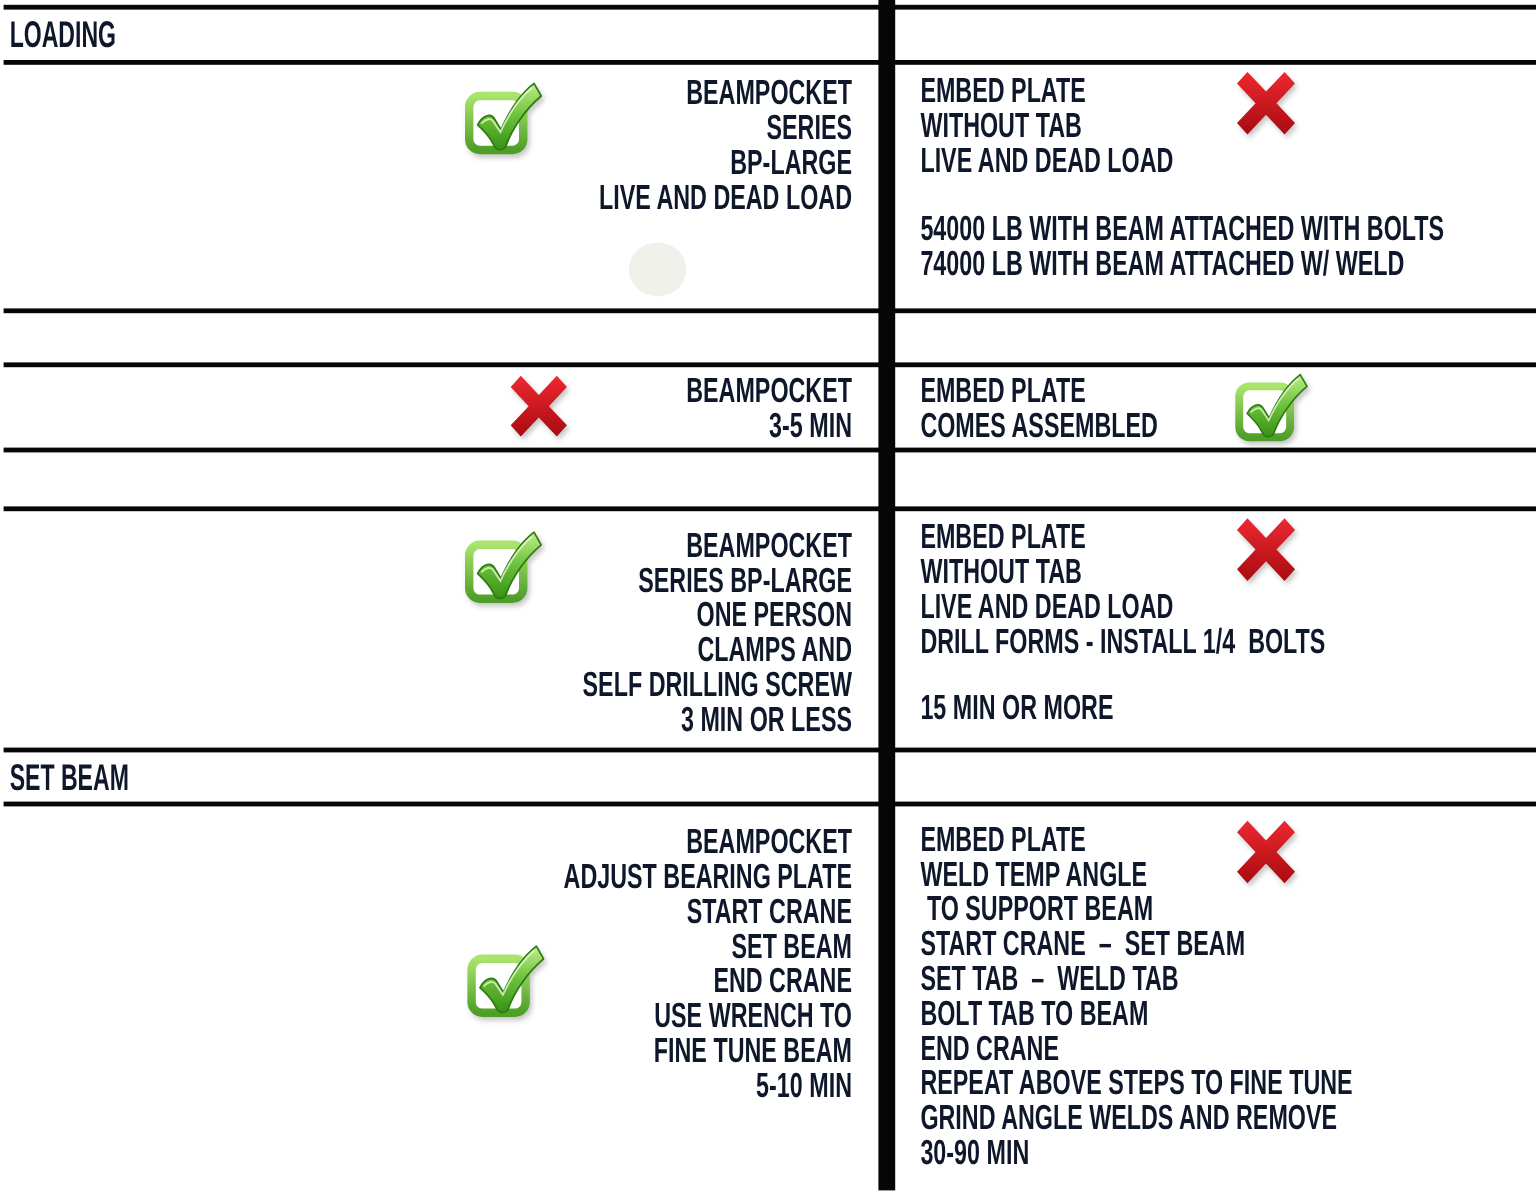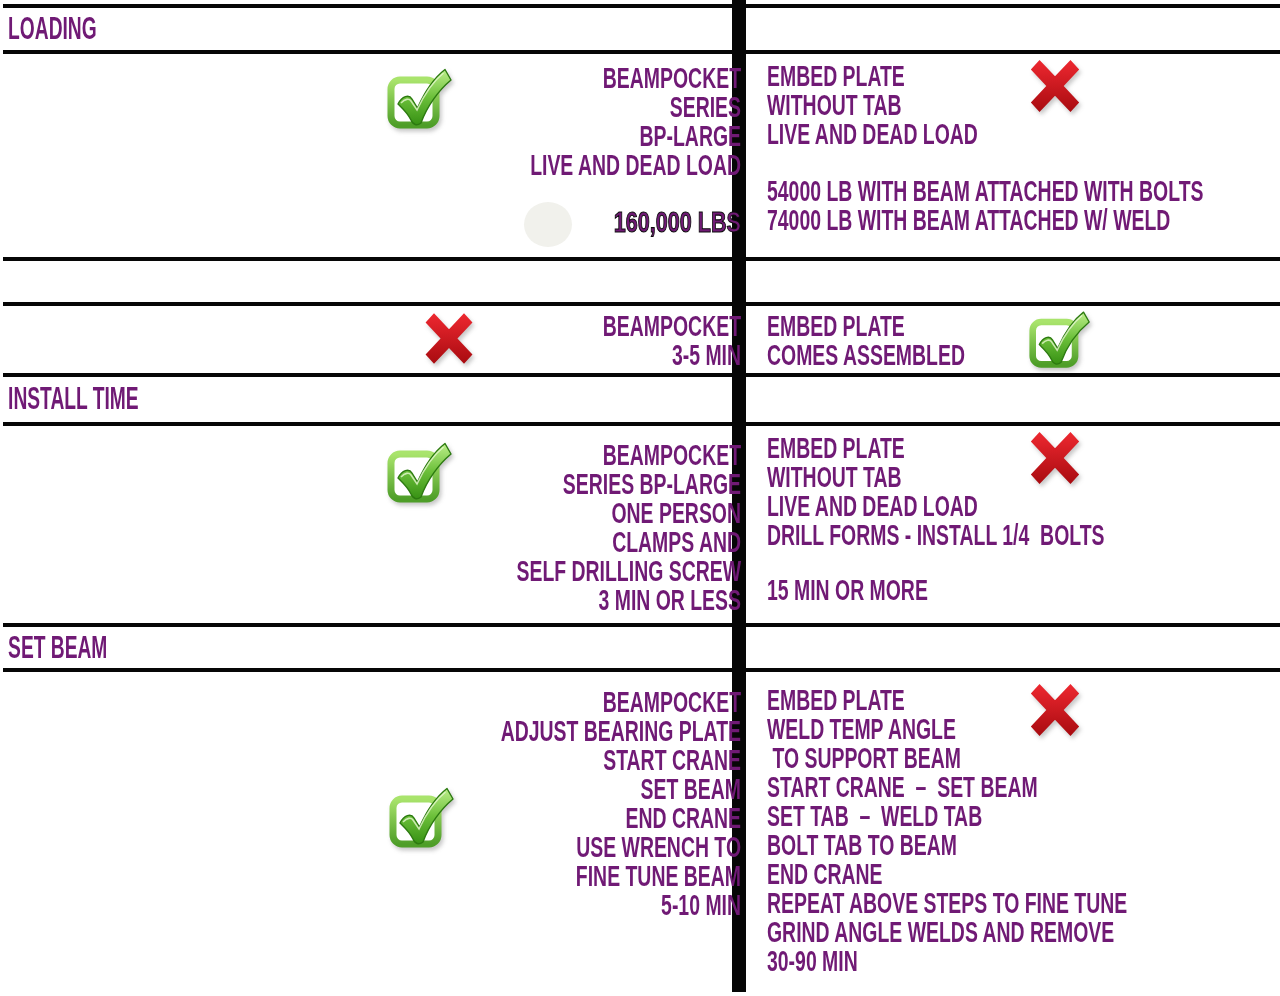--- a/index.html
+++ b/index.html
@@ -1,29 +1,29 @@
 <!DOCTYPE html>
 <html><head>
 <meta charset="utf-8">
 <style>
   html,body{margin:0;padding:0;background:#ffffff;}
   #page{
     position:relative;width:1280px;height:996px;background:#ffffff;overflow:hidden;
-    font-family:"Liberation Sans","DejaVu Sans",sans-serif;font-weight:bold;color:#701a75;
+    font-family:"Liberation Sans","DejaVu Sans",sans-serif;font-weight:bold;color:#0f172a;
   }
   .rule{position:absolute;left:3px;right:0;height:4px;background:#060606;}
   .r1{top:4px}.r2{top:50px}.r3{top:257px}.r4{top:302px}
   .r5{top:373px}.r6{top:422px}.r7{top:623px}.r8{top:668px}
   .divider{position:absolute;left:732px;top:0;width:14px;height:992px;background:#060606;}
 
   .hdr{position:absolute;left:0;width:730px;font-size:31px;line-height:34px;}
   .hdr .cond{padding-left:13px;transform:scaleX(0.62);transform-origin:left top;white-space:pre;}
   .h-s0{top:12px}.h-s1{top:266px}.h-s2{top:382px}.h-s3{top:631px}
 
-  .cellL{position:absolute;left:0;width:710px;text-align:right;padding-left:31px;}
+  .cellL{position:absolute;left:0;width:710px;text-align:right;}
   .cellL .cond{transform:scaleX(0.67);transform-origin:right top;}
   .cellR{position:absolute;left:767px;width:700px;text-align:left;}
   .cellR .cond{transform:scaleX(0.67);transform-origin:left top;}
   .txt{font-size:29px;line-height:29px;}
   .cond{display:block;white-space:pre-wrap;}
 
   .p-s0-l{top:64px}.p-s0-ln{top:207px}
   .p-s0-r{top:62px}.p-s0-rn{top:177px}
   .p-s1-l{top:312px}.p-s1-r{top:312px}
   .p-s2-l{top:441px}.p-s2-r{top:434px}.p-s2-rn{top:576px}
@@ -82,37 +82,31 @@
   <div class="rule r3"></div>
   <div class="rule r4"></div>
   <div class="rule r5"></div>
   <div class="rule r6"></div>
   <div class="rule r7"></div>
   <div class="rule r8"></div>
 
   <div class="hdr h-s0">
     <span class="cond">LOADING</span>
   </div>
-  <div class="hdr h-s2">
-    <span class="cond">INSTALL TIME</span>
-  </div>
   <div class="hdr h-s3">
     <span class="cond">SET BEAM</span>
   </div>
 
   <div class="cellL txt p-s0-l">
     <span class="cond">BEAMPOCKET
 SERIES
 BP-LARGE
 LIVE AND DEAD LOAD</span>
   </div>
   <div class="watermark"></div>
-  <div class="cellL txt big p-s0-ln">
-    <span class="cond">160,000 LBS</span>
-  </div>
   <svg class="icon i-s0-check" width="68" height="68">
       <use href="#sym-check"></use>
     </svg>
 
   <div class="cellR txt p-s0-r">
     <span class="cond">EMBED PLATE
 WITHOUT TAB
 LIVE AND DEAD LOAD</span>
   </div>
   <div class="cellR txt p-s0-rn">

